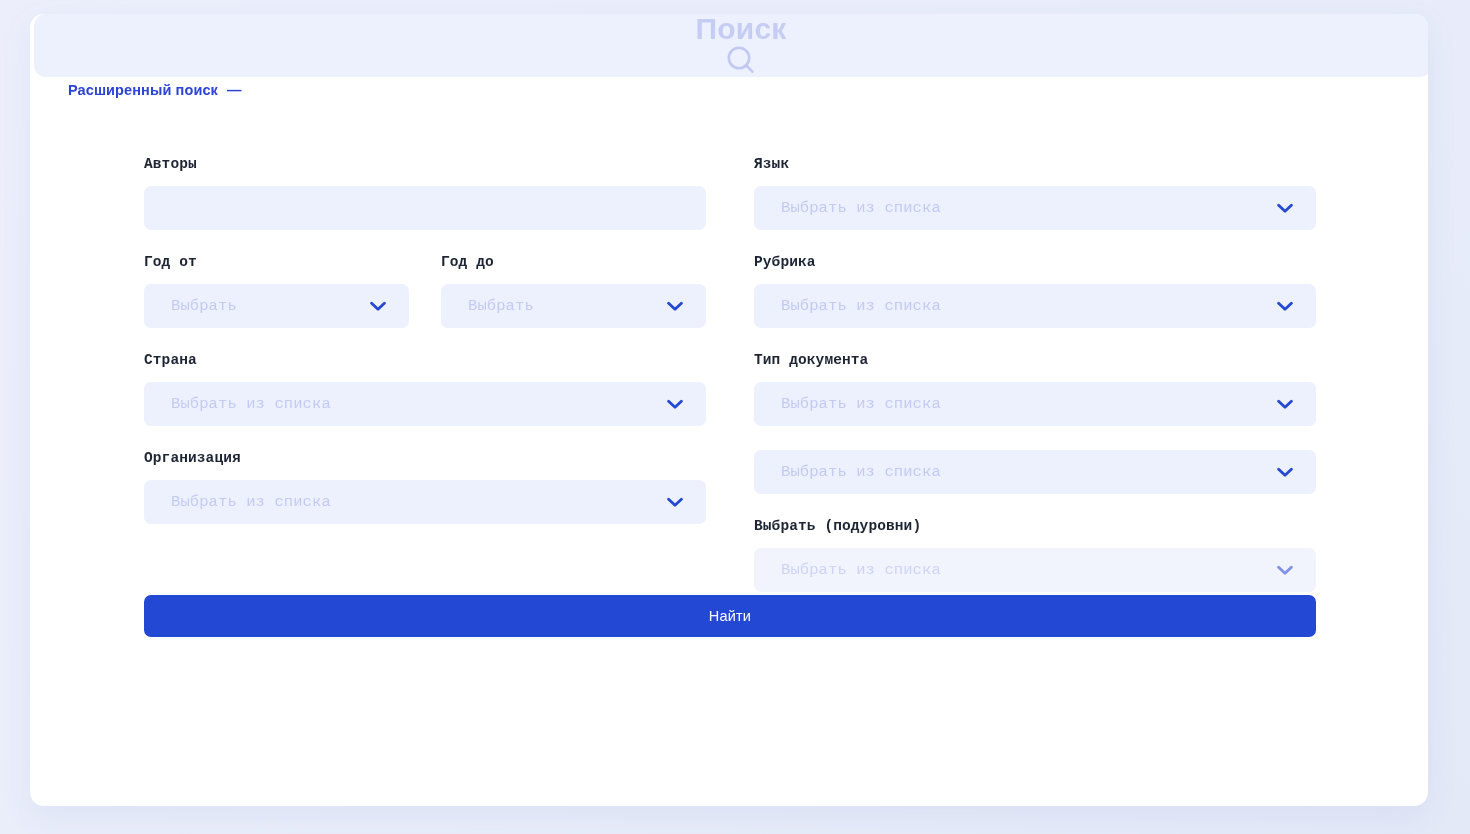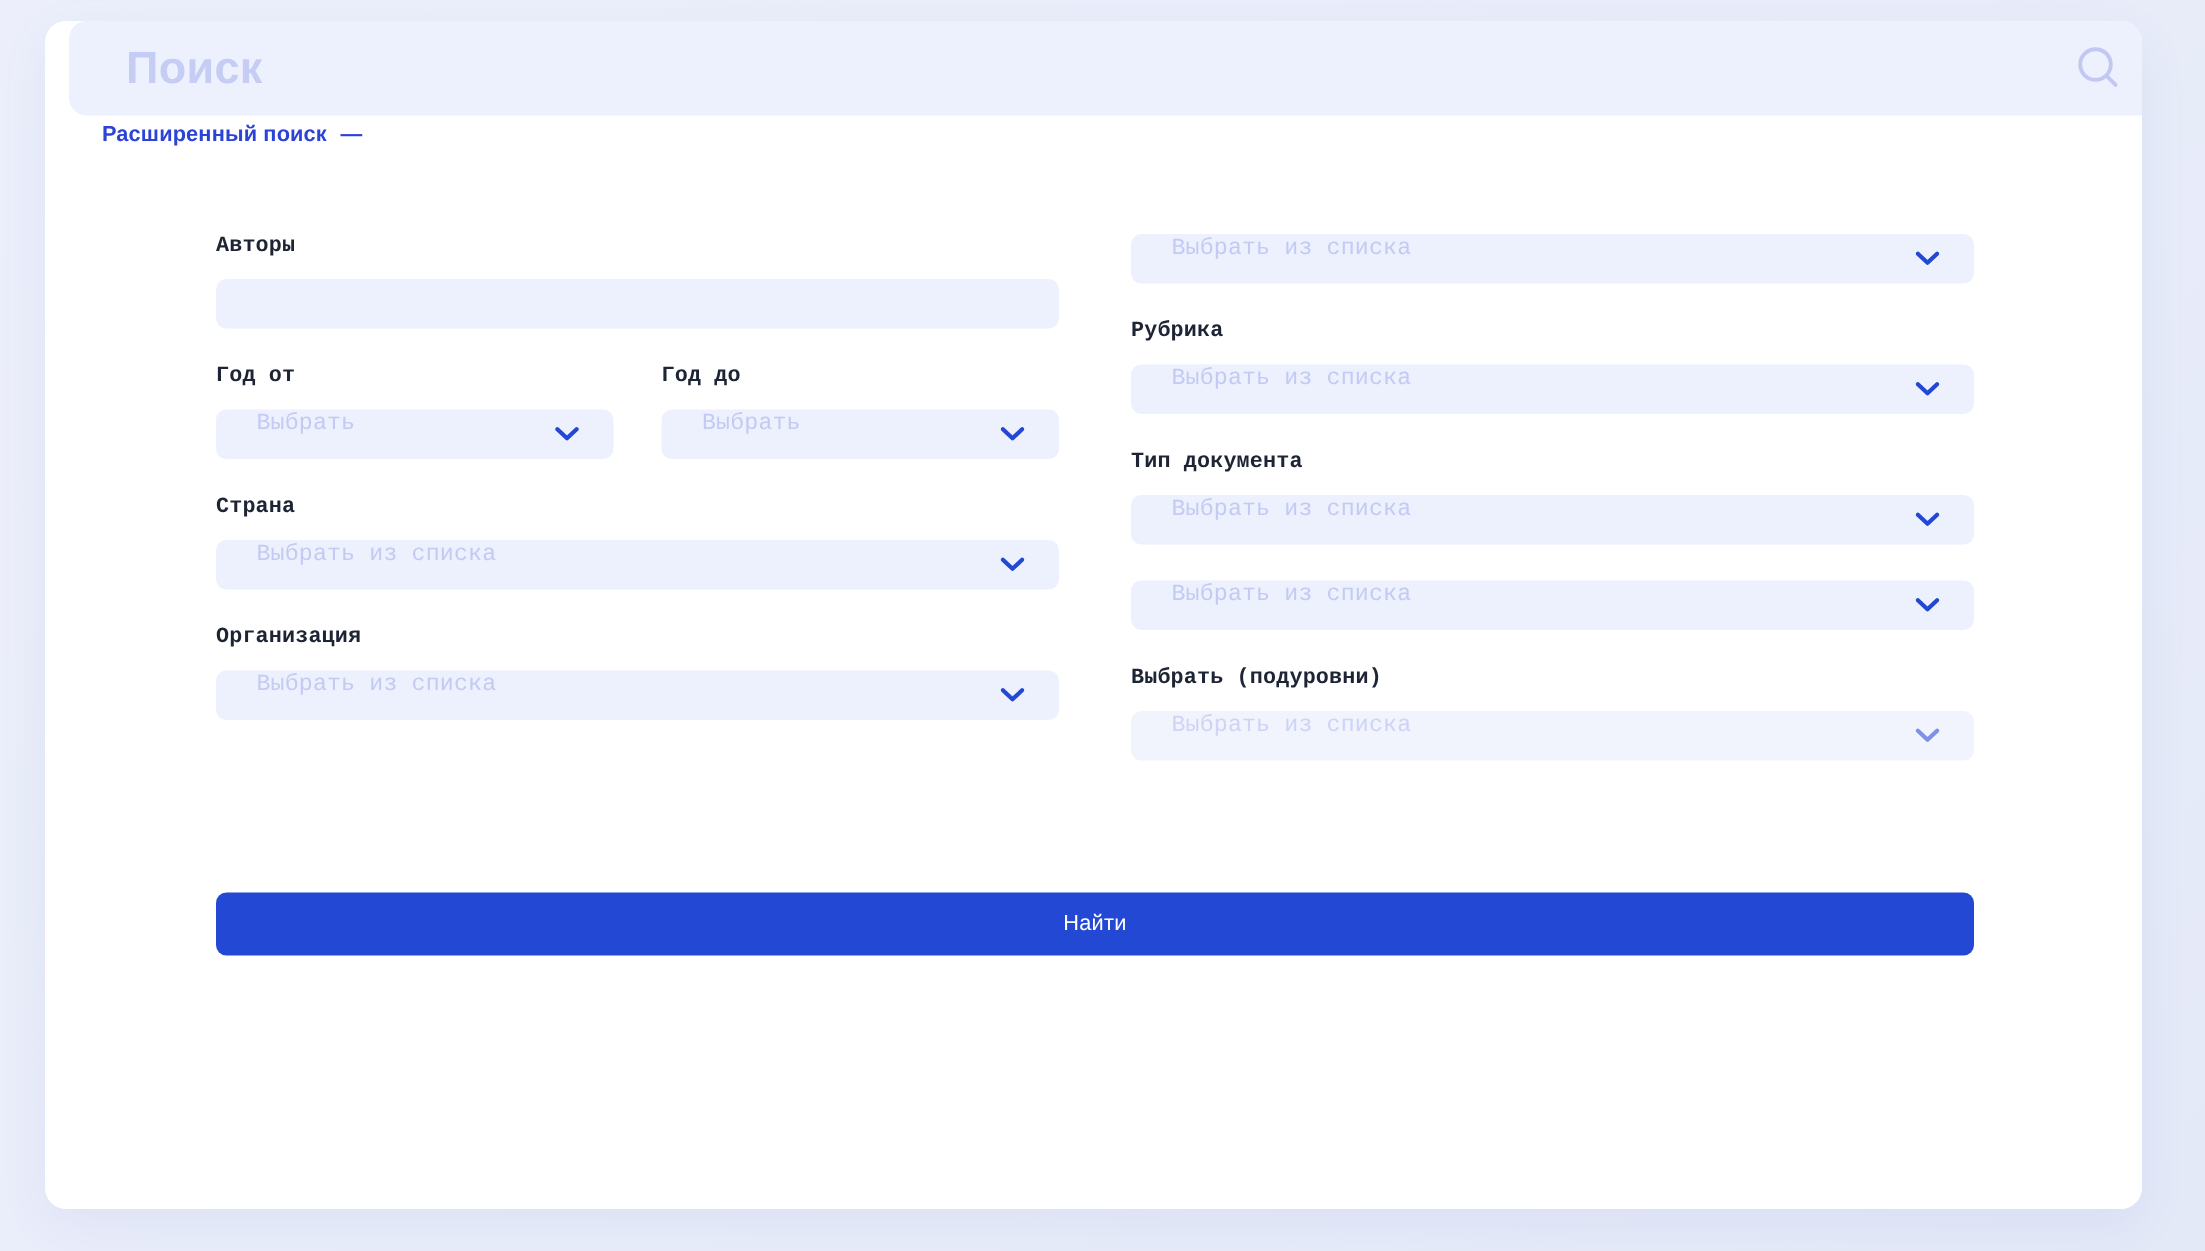--- a/index.html
+++ b/index.html
@@ -33,30 +33,31 @@
     height: 792px;
     background: #ffffff;
     border-radius: 14px;
     box-shadow: 0 10px 34px rgba(60, 80, 170, 0.07);
     overflow: hidden;
   }
 
   
   .header {
     position: absolute;
-    left: 16px;
+    left: 4px;
     top: 0;
     width: 1398px;
     height: 63px;
     background: #edf0fd;
     border-radius: 12px;
     display: flex;
     align-items: center;
     justify-content: space-between;
     padding: 0 22px 0 38px;
+    flex-direction: column;
   }
 
   .header-title {
     font-size: 30px;
     font-weight: bold;
     color: #c6cdf4;
     letter-spacing: 0.2px;
     line-height: 1;
   }
 
@@ -124,25 +125,26 @@
     font-size: 14.5px;
     font-weight: bold;
     color: #1d2433;
     margin-bottom: 14px;
     letter-spacing: 0.1px;
   }
 
   .control {
     position: relative;
     width: 100%;
-    height: 33px;
+    height: 44px;
     background: #edf0fd;
     border-radius: 7px;
     border: none;
     display: flex;
+    align-items: center;
     padding: 0 46px 0 27px;
     font-family: inherit;
     font-size: 15.5px;
     color: #3e4a6b;
     outline: none;
     cursor: pointer;
   }
 
   input.control { cursor: text; padding-right: 27px; }
 
@@ -281,20 +283,21 @@
                 </svg>
               </span>
             </div>
           </div>
 
         </div>
 
         <div class="col-right">
 
           <div class="field">
+            <label class="field-label">Язык</label>
             <div class="control">
               <span class="placeholder">Выбрать из списка</span>
               <span class="chevron">
                 <svg width="16" height="11" viewBox="0 0 16 11" fill="none" aria-hidden="true">
                   <path d="M1.6 2.2L8 8.2L14.4 2.2" stroke="#2348d4" stroke-width="2.8" stroke-linecap="round" stroke-linejoin="round"></path>
                 </svg>
               </span>
             </div>
           </div>
 

